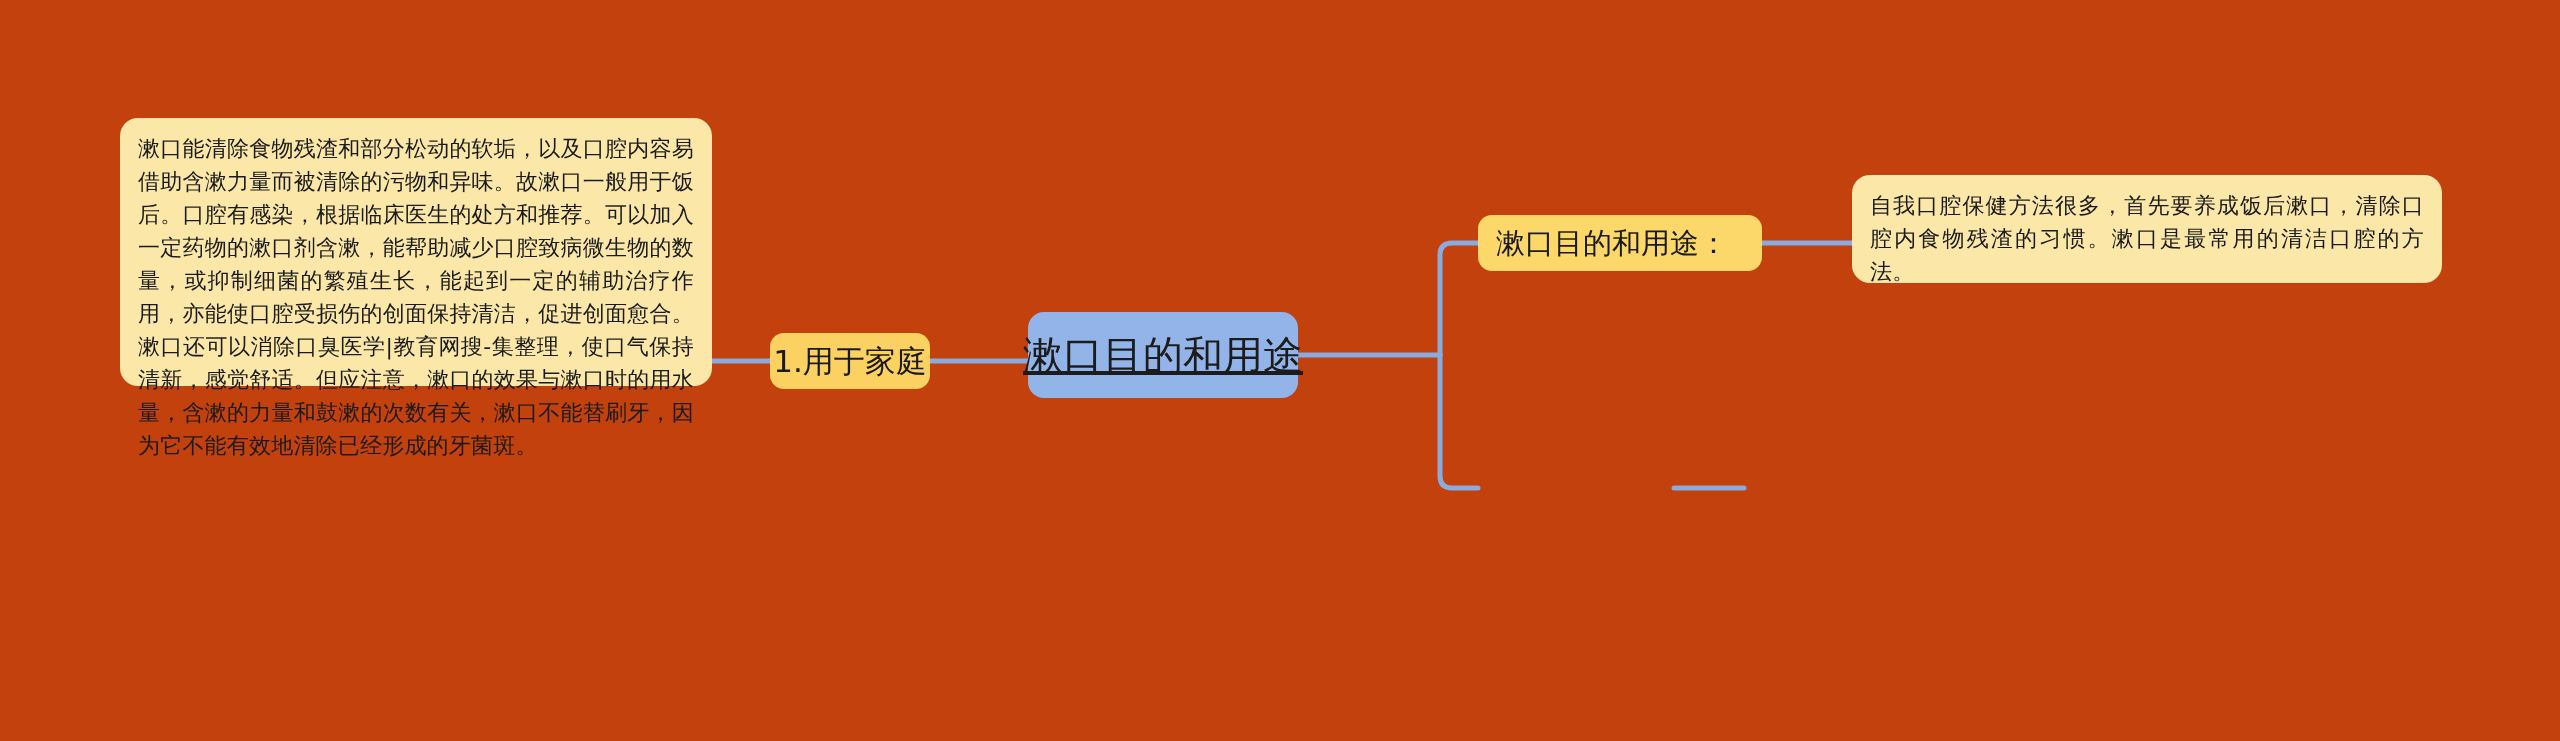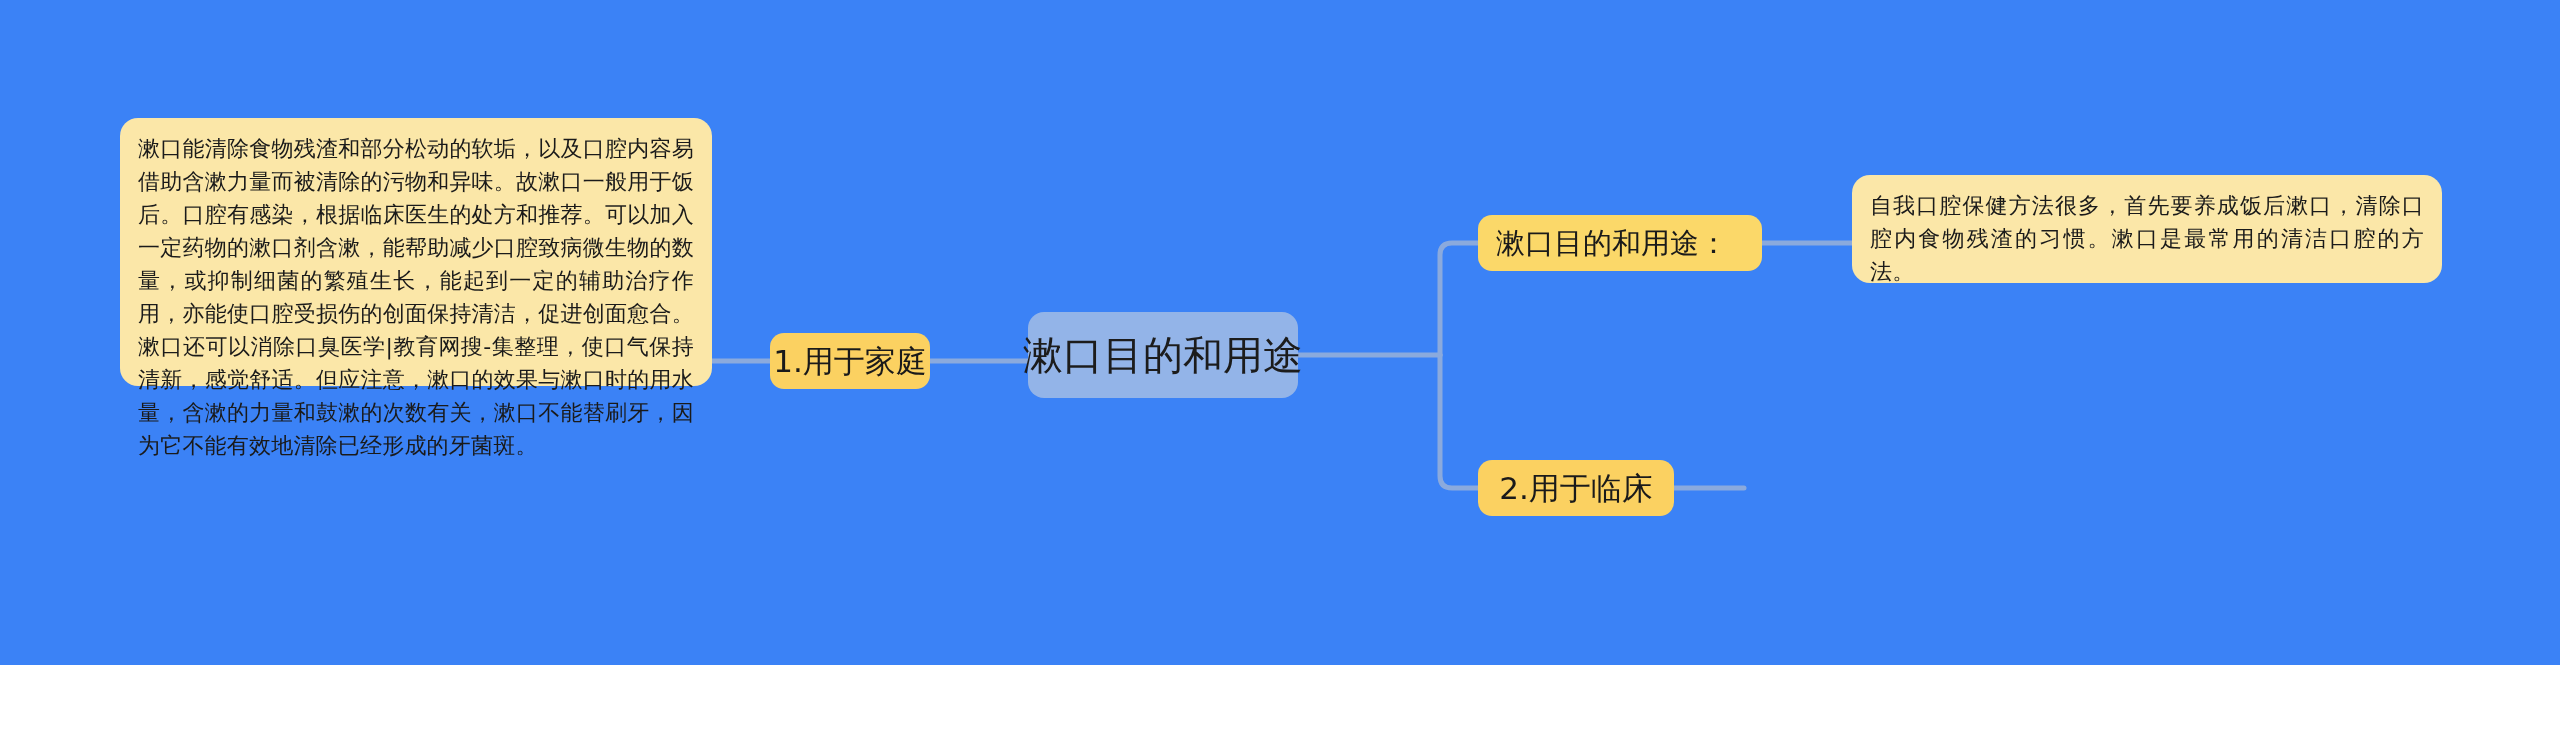--- a/index.html
+++ b/index.html
@@ -7,22 +7,22 @@
     margin: 0;
     padding: 0;
     background: #ffffff;
   }
   body {
     font-family: "DejaVu Sans", "Liberation Sans", sans-serif;
   }
   #canvas {
     position: relative;
     width: 2560px;
-    height: 665px;
-    background: #3b82f6;
+    height: 741px;
+    background: #c2410c;
     overflow: hidden;
   }
 
   
   #connectors {
     position: absolute;
     left: 0;
     top: 0;
     width: 2560px;
     height: 741px;
@@ -81,20 +81,21 @@
     background: #93B4E8;
     border-radius: 16px;
     display: flex;
     align-items: center;
     justify-content: center;
     font-size: 40px;
     line-height: 1;
     padding: 0 26px;
     white-space: nowrap;
     color: #1c1c1c;
+    text-decoration: underline;
   }
 
   
   #node-intro-text {
     left: 120px;
     top: 118px;
     width: 592px;
     height: 268px;
   }
   #node-branch-home {
@@ -159,16 +160,15 @@
   <div class="node leaf-box" id="node-intro-text">漱口能清除食物残渣和部分松动的软垢，以及口腔内容易借助含漱力量而被清除的污物和异味。故漱口一般用于饭后。口腔有感染，根据临床医生的处方和推荐。可以加入一定药物的漱口剂含漱，能帮助减少口腔致病微生物的数量，或抑制细菌的繁殖生长，能起到一定的辅助治疗作用，亦能使口腔受损伤的创面保持清洁，促进创面愈合。漱口还可以消除口臭医学|教育网搜-集整理，使口气保持清新，感觉舒适。但应注意，漱口的效果与漱口时的用水量，含漱的力量和鼓漱的次数有关，漱口不能替刷牙，因为它不能有效地清除已经形成的牙菌斑。</div>
 
   <div class="node branch-box" id="node-branch-home">1.用于家庭</div>
 
   <div class="node root-box" id="node-root">漱口目的和用途</div>
 
   <div class="node leaf-box" id="node-purpose-text">自我口腔保健方法很多，首先要养成饭后漱口，清除口腔内食物残渣的习惯。漱口是最常用的清洁口腔的方法。</div>
 
   <div class="node heading-box" id="node-heading-purpose">漱口目的和用途：</div>
 
-  <div class="node branch-box" id="node-branch-clinic">2.用于临床</div>
 
 
 </div>
 
 </body></html>

